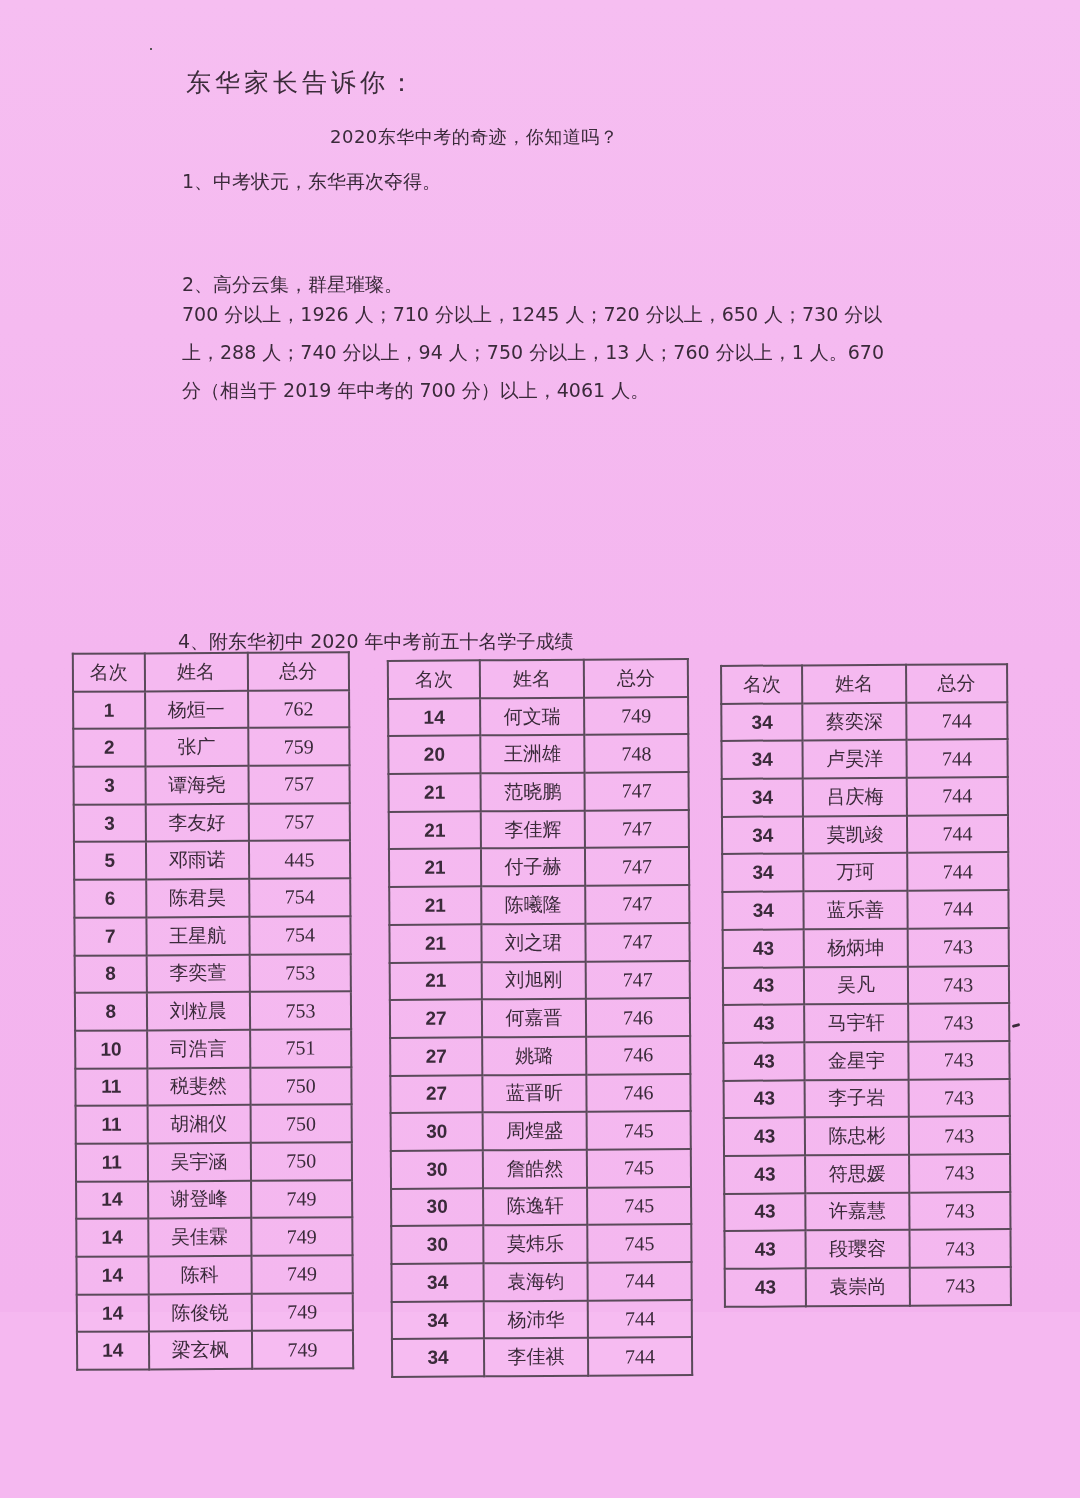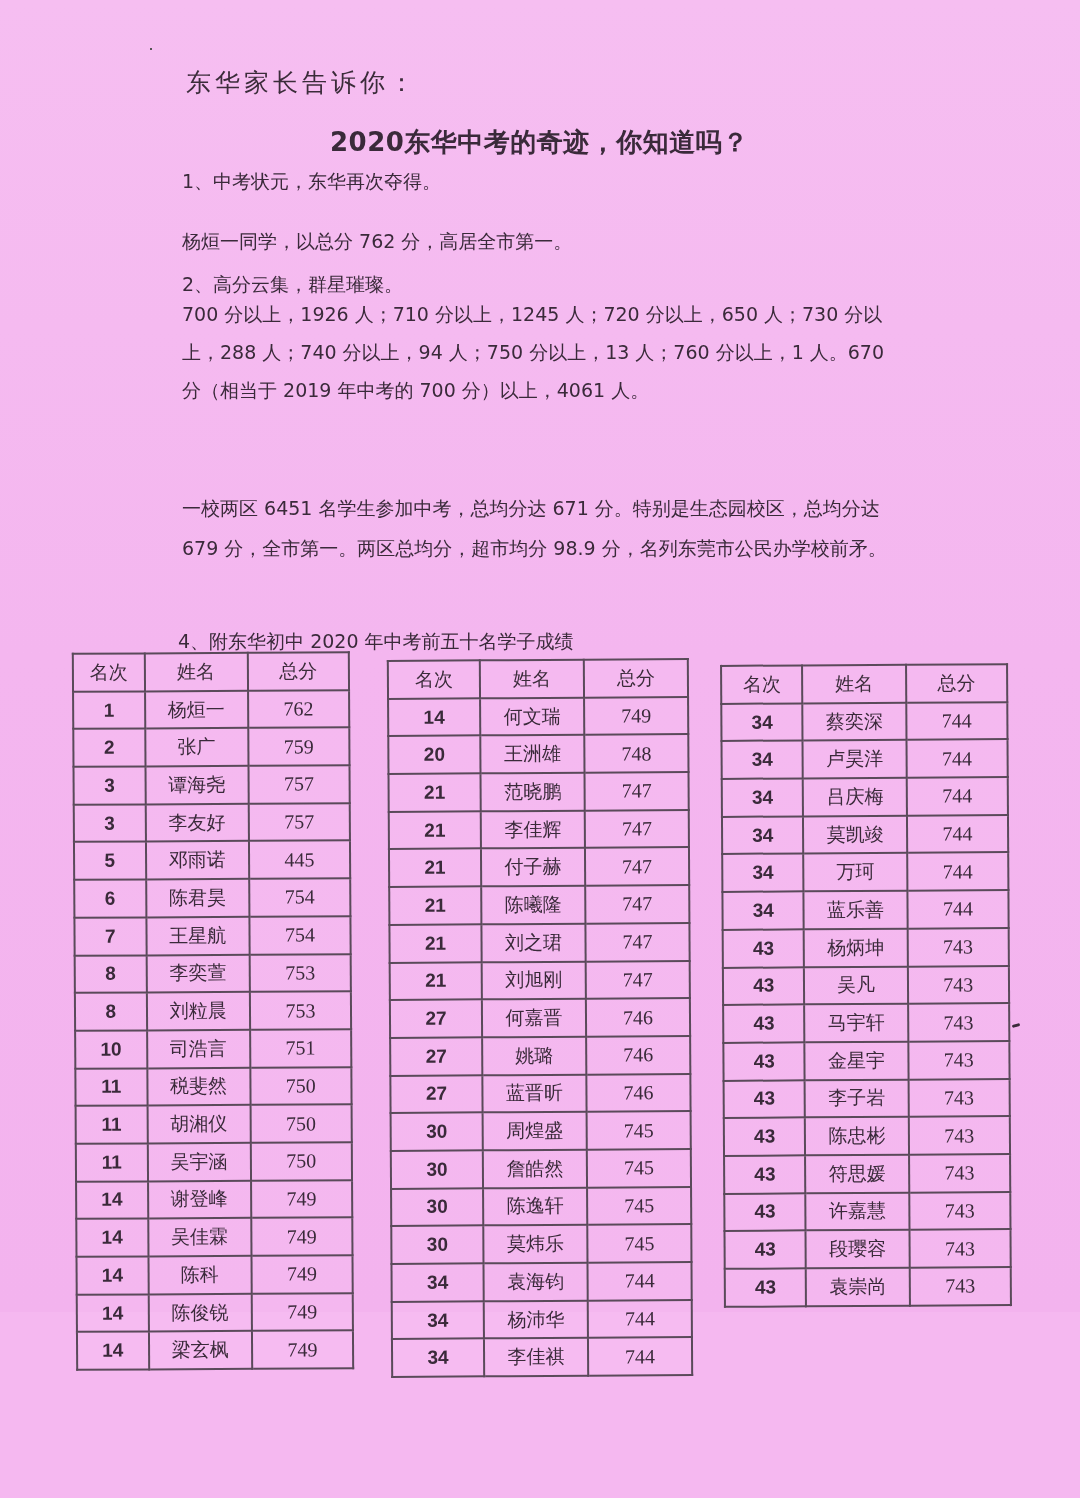--- a/index.html
+++ b/index.html
@@ -14,21 +14,21 @@
     position: absolute; left: 0; top: 0; width: 1080px; height: 1312px;
     background: linear-gradient(180deg, #f6bef1 0%, #f4b6ef 50%, #f3b3ee 100%);
   }
   .greeting {
     position: absolute; left: 186px; top: 66px;
     font-family: "DejaVu Serif", "Liberation Serif", serif;
     font-size: 25px; letter-spacing: 4px; color: #3b2c3a;
   }
   .title {
     position: absolute; left: 330px; top: 125px;
-    font-size: 26px; font-weight: bold; color: #3a2a3a; letter-spacing: 0.5px;
+    font-size: 18px; font-weight: normal; color: #3a2a3a; letter-spacing: 0.5px;
   }
   .para {
     position: absolute; left: 182px; width: 720px;
     font-size: 19px; color: #3a2a3a; line-height: 43px;
   }
   .p1 { top: 160px; }
   .p1b { top: 220px; }
   .p2 { top: 263px; }
   .p2b { top: 295px; line-height: 38px; }
   .p3 { top: 440px; }
@@ -60,24 +60,22 @@
 </style>
 </head>
 <body>
 
 <div class="page">
   <div class="dot"></div>
   <div class="greeting">东华家长告诉你：</div>
   <div class="title">2020东华中考的奇迹，你知道吗？</div>
 
   <div class="para p1">1、中考状元，东华再次夺得。</div>
-  <div class="para p1b">杨烜一同学，以总分 762 分，高居全市第一。</div>
   <div class="para p2">2、高分云集，群星璀璨。</div>
   <div class="para p2b">700 分以上，1926 人；710 分以上，1245 人；720 分以上，650 人；730 分以上，288 人；740 分以上，94 人；750 分以上，13 人；760 分以上，1 人。670 分（相当于 2019 年中考的 700 分）以上，4061 人。</div>
-  <div class="para p3b">一校两区 6451 名学生参加中考，总均分达 671 分。特别是生态园校区，总均分达 679 分，全市第一。两区总均分，超市均分 98.9 分，名列东莞市公民办学校前矛。</div>
   <div class="para p4">4、附东华初中 2020 年中考前五十名学子成绩</div>
 
   <table class="scores t1">
     <thead>
         <tr>
       <th class="c1">名次</th>
       <th class="c2">姓名</th>
       <th class="c3">总分</th>
     </tr>
       </thead>

